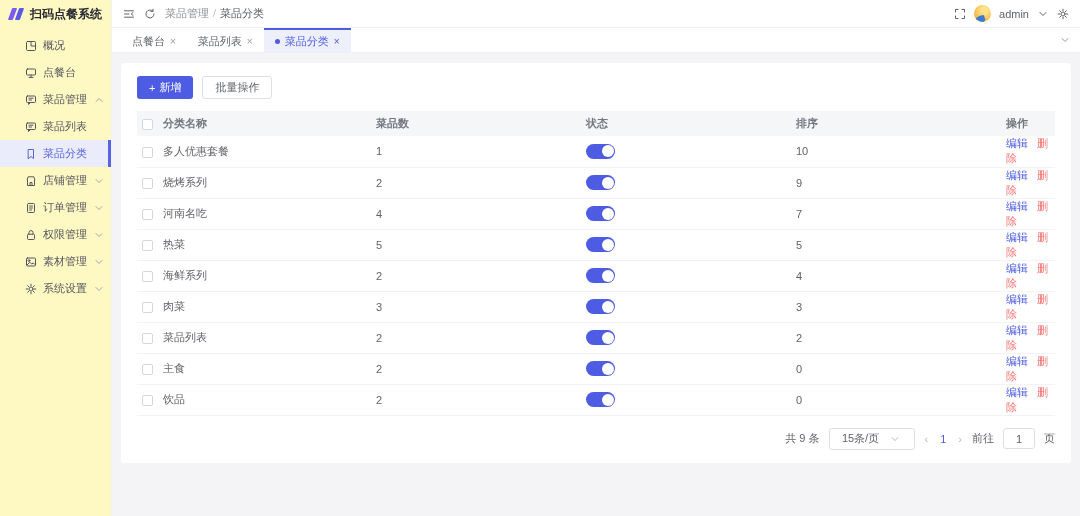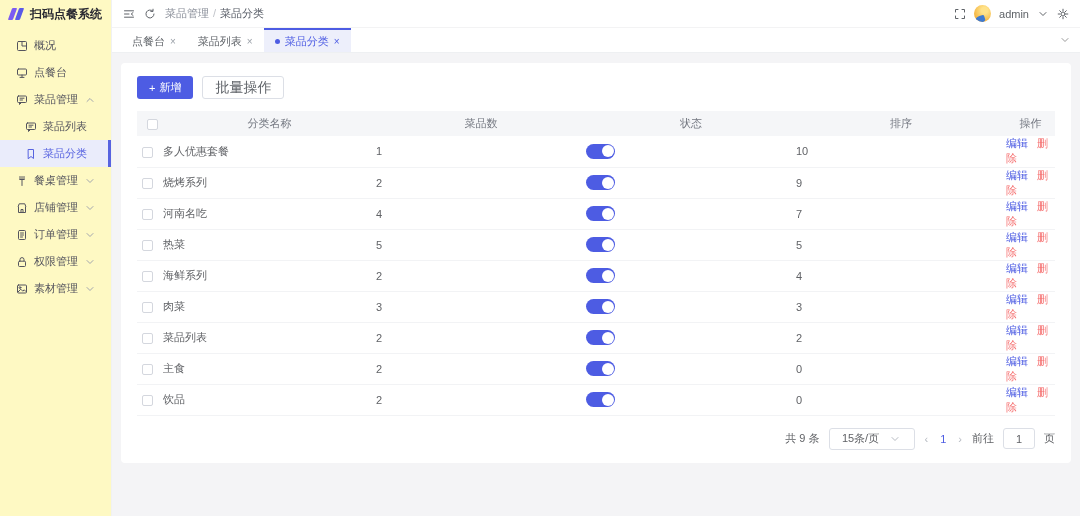--- a/index.html
+++ b/index.html
@@ -10,21 +10,21 @@
   
   .sidebar { width:112px; flex:none; background:#fef9c3; border-right:1px solid #f0f1f3; z-index:2; }
   .logo { display:flex; align-items:center; gap:6px; height:28px; padding:0 9px; }
   .logo-mark { width:15px; height:12px; position:relative; flex:none; }
   .logo-mark i { position:absolute; top:0; width:5px; height:12px; transform:skewX(-20deg); border-radius:1px; }
   .logo-mark i:first-child { left:1px; background:#7c5bf2; }
   .logo-mark i:last-child  { left:8px; background:#5a5ae8; }
   .logo-title { font-size:12px; font-weight:bold; color:#2b2b33; white-space:nowrap; }
   .nav { padding-top:4px; }
   .s-item, .s-sub { display:flex; align-items:center; gap:6px; height:27px; font-size:11px;
-    color:#55555e; cursor:pointer; padding:0 16px; white-space:nowrap; }
+    color:#55555e; cursor:pointer; padding:0 25px; white-space:nowrap; }
   .s-sub { padding-left:25px; }
   .s-item .chev { margin-left:auto; color:#a2a6ae; }
   .s-sub.active { background:#eaecfb; color:#5763e0; border-right:3px solid #5763e0; }
   .icon { display:inline-flex; flex:none; }
   .icon svg { width:12px; height:12px; fill:none; stroke:currentColor; stroke-width:1;
     stroke-linecap:round; stroke-linejoin:round; }
 
   
   .main { flex:1; display:flex; flex-direction:column; min-width:0; }
   .topbar { height:28px; flex:none; display:flex; align-items:center; gap:9px; padding:0 11px;
@@ -50,24 +50,24 @@
   .tab .dot { width:5px; height:5px; border-radius:50%; background:#4d5ce3; }
   .tab-more { margin-left:auto; align-self:center; color:#999; cursor:pointer; }
 
   
   .content { flex:1; background:#f4f4f6; padding:10px 9px; }
   .card { background:#fff; border-radius:4px; height:400px; padding:13px 16px; }
   .toolbar { display:flex; gap:9px; margin-bottom:12px; }
   .btn-primary { display:flex; align-items:center; gap:4px; height:23px; padding:0 12px;
     background:#4d5ce3; color:#fff; border:none; border-radius:3px; font-size:11px; cursor:pointer; }
   .btn-plain { height:23px; padding:0 12px; background:#fff; color:#5f6368;
-    border:1px solid #dcdfe6; border-radius:3px; font-size:14px; cursor:pointer; }
+    border:1px solid #dcdfe6; border-radius:3px; font-size:11px; cursor:pointer; }
 
   table { width:100%; border-collapse:collapse; table-layout:fixed; font-size:11px; color:#606266; }
-  thead th { background:#f5f6f8; font-weight:normal; color:#737780; height:25px; text-align:center; }
+  thead th { background:#f5f6f8; font-weight:bold; color:#737780; height:25px; text-align:left; }
   tbody td { height:31px; border-bottom:1px solid #f2f3f5; text-align:left; }
   th.cb, td.cb { padding-left:5px; }
   .checkbox { display:inline-block; width:11px; height:11px; border:1px solid #d4d7de;
     border-radius:2px; background:#fff; vertical-align:middle; cursor:pointer; }
   .toggle { display:inline-block; width:29px; height:15px; border-radius:8px; background:#4d5ce3;
     position:relative; vertical-align:middle; cursor:pointer; }
   .toggle::after { content:""; position:absolute; right:1.5px; top:1.5px; width:12px; height:12px;
     border-radius:50%; background:#fff; }
   .link-edit { color:#4d5ce3; margin-right:9px; cursor:pointer; }
   .link-del { color:#f56c6c; cursor:pointer; }
@@ -141,33 +141,20 @@
           <span class="icon">
             <svg viewBox="0 0 12 12">
               <path d="M3.5 1.5 h5 v9 l-2.5 -2 -2.5 2 z"></path>
             </svg>
           </span>
           <span>菜品分类</span>
         </div>
         <div class="s-item">
           <span class="icon">
             <svg viewBox="0 0 12 12">
-              <path d="M4 1.5 v3 M6 1.5 v3 M8 1.5 v3 M4 4.5 h4 M6 4.5 v6"></path>
-            </svg>
-          </span>
-          <span>餐桌管理</span>
-          <span class="chev icon">
-            <svg viewBox="0 0 12 12">
-              <path d="M3 4.5 L6 7.5 L9 4.5"></path>
-            </svg>
-          </span>
-        </div>
-        <div class="s-item">
-          <span class="icon">
-            <svg viewBox="0 0 12 12">
               <path d="M2.2 4.5 L3.2 1.8 h5.6 l1 2.7 M2.5 5 v5.5 h7 V5 M5 10.5 v-3 h2 v3"></path>
             </svg>
           </span>
           <span>店铺管理</span>
           <span class="chev icon">
             <svg viewBox="0 0 12 12">
               <path d="M3 4.5 L6 7.5 L9 4.5"></path>
             </svg>
           </span>
         </div>
@@ -201,20 +188,34 @@
         </div>
         <div class="s-item">
           <span class="icon">
             <svg viewBox="0 0 12 12">
               <rect x="1.5" y="2" width="9" height="8" rx="1"></rect>
               <circle cx="4" cy="4.6" r=".9"></circle>
               <path d="M2.2 8.8 l2.6-2.6 2 2 1.4-1.4 1.6 1.6"></path>
             </svg>
           </span>
           <span>素材管理</span>
+          <span class="chev icon">
+            <svg viewBox="0 0 12 12">
+              <path d="M3 4.5 L6 7.5 L9 4.5"></path>
+            </svg>
+          </span>
+        </div>
+        <div class="s-item">
+          <span class="icon">
+            <svg viewBox="0 0 12 12">
+              <circle cx="6" cy="6" r="2"></circle>
+              <path d="M6 1.2 v1.6 M6 9.2 v1.6 M1.2 6 h1.6 M9.2 6 h1.6 M2.7 2.7 l1.1 1.1 M8.2 8.2 l1.1 1.1 M9.3 2.7 L8.2 3.8 M3.8 8.2 L2.7 9.3"></path>
+            </svg>
+          </span>
+          <span>系统设置</span>
           <span class="chev icon">
             <svg viewBox="0 0 12 12">
               <path d="M3 4.5 L6 7.5 L9 4.5"></path>
             </svg>
           </span>
         </div>
       </nav>
   </aside>
 
   <div class="main">

